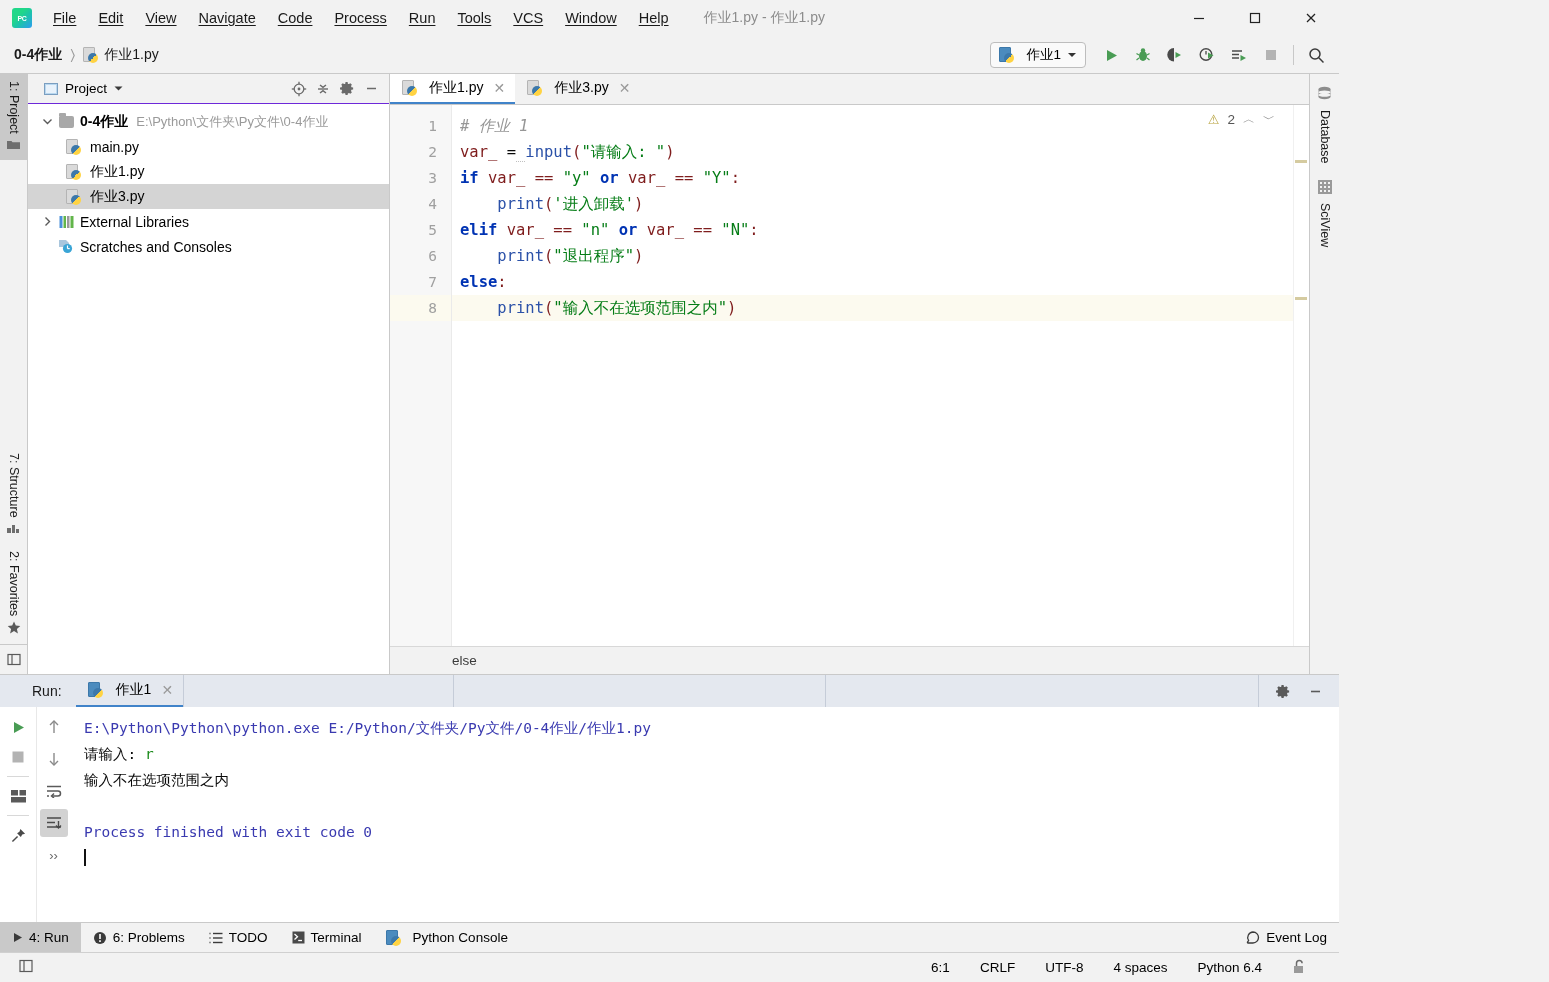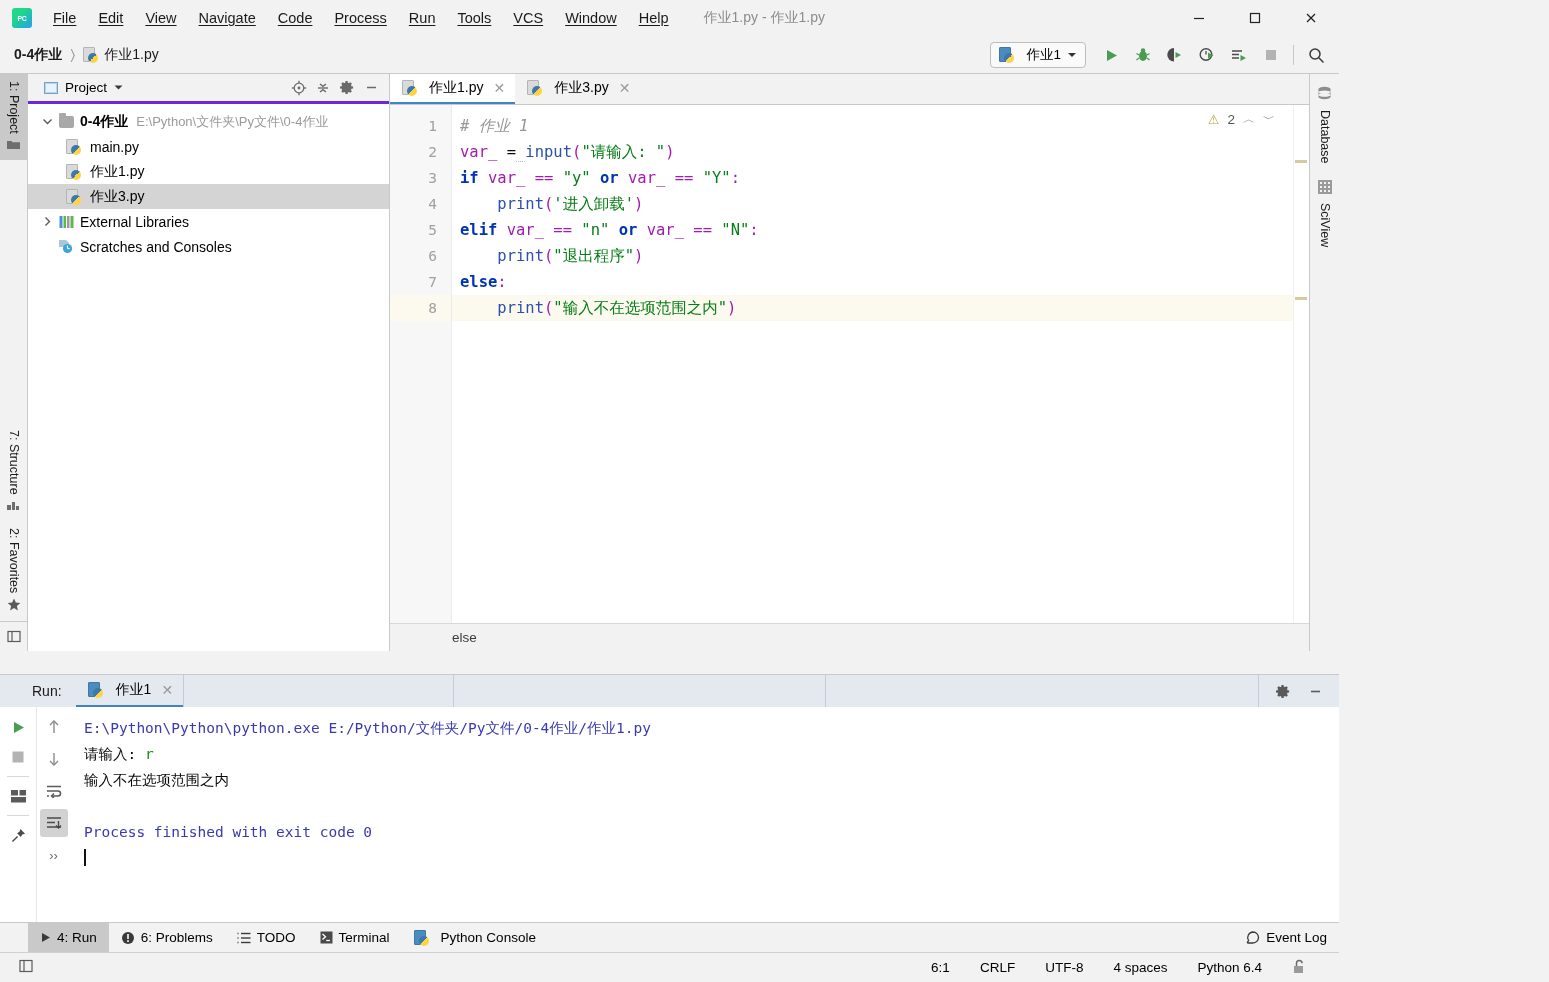--- a/index.html
+++ b/index.html
@@ -136,21 +136,21 @@
     width: 362px; min-width: 362px;
     display: flex; flex-direction: column;
     background: #fff;
     border-right: 1px solid #c9c9c9;
   }
   .panel-head {
     height: 30px; min-height: 30px;
     background: #f2f2f2;
     display: flex; align-items: center;
     padding: 0 6px 0 16px;
-    border-bottom: 3px solid #6d28d9;
+    border-bottom: 1px solid #6d28d9;
   }
   .panel-title { font-size: 13.5px; display: flex; align-items: center; gap: 7px; }
   .panel-head .spacer { flex: 1; }
   .ph-btn {
     width: 24px; height: 24px; display: flex;
     align-items: center; justify-content: center; cursor: default; border-radius: 3px;
   }
   .tree { flex: 1; overflow: hidden; padding-top: 5px; font-size: 14px; }
   .tree-row {
     height: 25px; display: flex; align-items: center;
@@ -202,21 +202,21 @@
     font-family: "DejaVu Sans Mono", monospace;
     font-size: 15.5px; line-height: 26px;
     overflow: hidden;
   }
   .cline { height: 26px; padding-left: 8px; white-space: pre; }
   .cline.cur { background: #fcfaef; }
   .tok-comment { color: #969696; font-style: italic; }
   .tok-kw { color: #0033b3; font-weight: bold; }
   .tok-builtin { color: #2b51a8; }
   .tok-str { color: #067d17; }
-  .tok-plain { color: #a21caf; }
+  .tok-plain { color: #7f1d1d; }
   .tok-op { color: #080808; }
   .underline-sq { border-bottom: 1px dotted #c0c0c0; }
 
   .inspect-widget {
     position: absolute; top: 6px; right: 34px;
     display: flex; align-items: center; gap: 8px;
     font-size: 13.5px; color: #555;
   }
   .warn-tri { color: #b9a441; font-size: 13px; }
   .chev { color: #8d8d8d; font-size: 12px; cursor: default; }
@@ -250,21 +250,20 @@
     padding: 8px 0; display: flex; align-items: center; gap: 6px;
     cursor: default; user-select: none;
   }
 
   
   .runwin {
     height: 248px; min-height: 248px;
     display: flex; flex-direction: column;
     background: #fff;
     border-top: 1px solid #c9c9c9;
-    margin-top: 23px;
   }
   .runwin-head {
     height: 32px; min-height: 32px;
     background: #e4e8ef;
     display: flex; align-items: stretch;
     position: relative;
   }
   .run-label {
     font-size: 14px; display: flex; align-items: center;
     padding: 0 14px 0 32px; color: #1a1a1a;
@@ -309,21 +308,21 @@
   .con-green { color: #1a8a1a; }
   .caret-blk {
     display: inline-block; width: 2px; height: 17px;
     background: #111; vertical-align: -3px;
   }
 
   
   .bottombar {
     height: 30px; min-height: 30px;
     background: #f2f2f2; border-top: 1px solid #c9c9c9;
-    display: flex; align-items: stretch; padding-left: 28px;
+    display: flex; align-items: stretch; 
     position: relative;
     justify-content: center;
   }
   .bb-item {
     display: flex; align-items: center; gap: 6px;
     padding: 0 12px; font-size: 13.5px; cursor: default;
   }
   .bb-item.active { background: #c9c9c9; }
   .bb-right { margin-left: auto; display: flex; align-items: center; padding-right: 12px; }
   .eventlog { display: flex; align-items: center; gap: 6px; font-size: 13.5px; cursor: default; }

